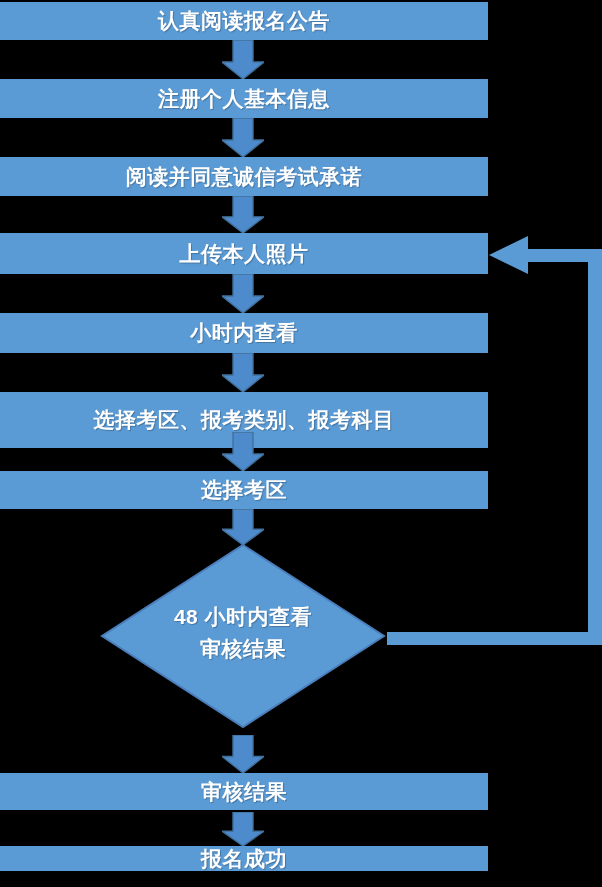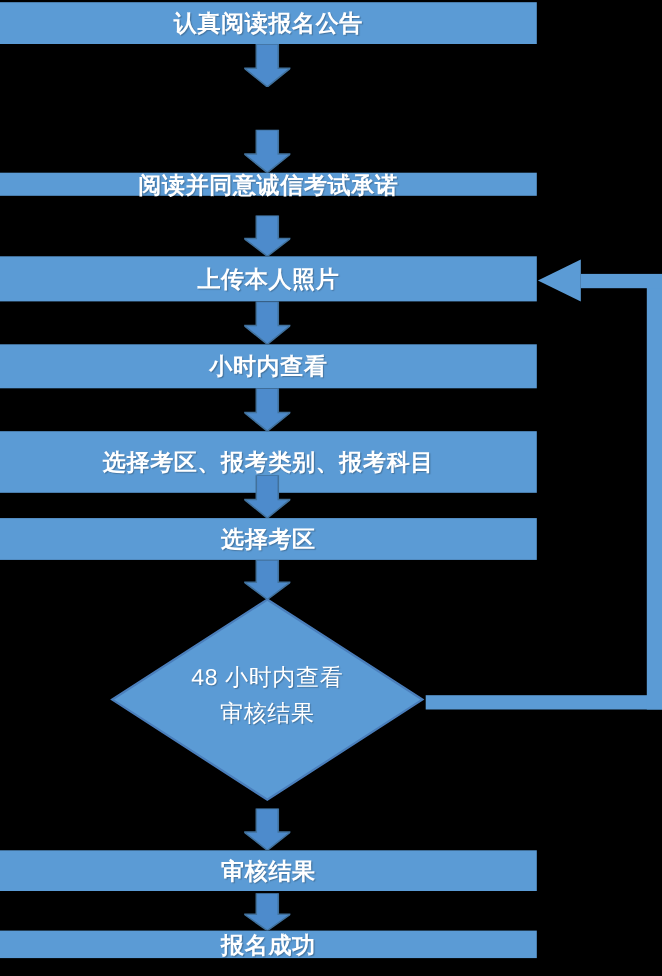--- a/index.html
+++ b/index.html
@@ -51,21 +51,21 @@
     stroke: #4A7EBB;
     stroke-width: 2;
   }
   .diamond-label {
     position: absolute;
     left: 102px;
     top: 601px;
     width: 282px;
     color: #FFFFFF;
     font-size: 21px;
-    font-weight: normal;
+    font-weight: bold;
     letter-spacing: 0.5px;
     line-height: 32px;
     text-align: center;
     text-shadow: 1px 1px 1px rgba(0,0,0,0.25);
   }
   .fb-bar {
     position: absolute;
     background: #5B9BD5;
   }
   .fb-arrowhead {
@@ -78,21 +78,22 @@
     border-bottom: 19px solid transparent;
     border-right: 39px solid #5B9BD5;
   }
 </style>
 </head>
 <body>
 
 <div class="canvas">
 
   <div class="step-box" style="top:2px;height:38px">认真阅读报名公告</div>
-  <div class="step-box" style="top:157px;height:21px">阅读并同意诚信考试承诺</div>
+  <div class="step-box" style="top:79px;height:39px">注册个人基本信息</div>
+  <div class="step-box" style="top:157px;height:39px">阅读并同意诚信考试承诺</div>
   <div class="step-box" style="top:233px;height:41px">上传本人照片</div>
   <div class="step-box" style="top:313px;height:40px">小时内查看</div>
   <div class="step-box" style="top:392px;height:56px">选择考区、报考类别、报考科目</div>
   <div class="step-box" style="top:471px;height:38px">选择考区</div>
   <div class="step-box" style="top:773px;height:37px">审核结果</div>
   <div class="step-box" style="top:846px;height:25px">报名成功</div>
 
   <svg class="down-arrow" style="top:40px;height:39px" viewBox="0 0 42 39" preserveAspectRatio="none">
     <polygon points="11,0 31,0 31,22 42,22 21,39 0,22 11,22"></polygon>
     </svg>

